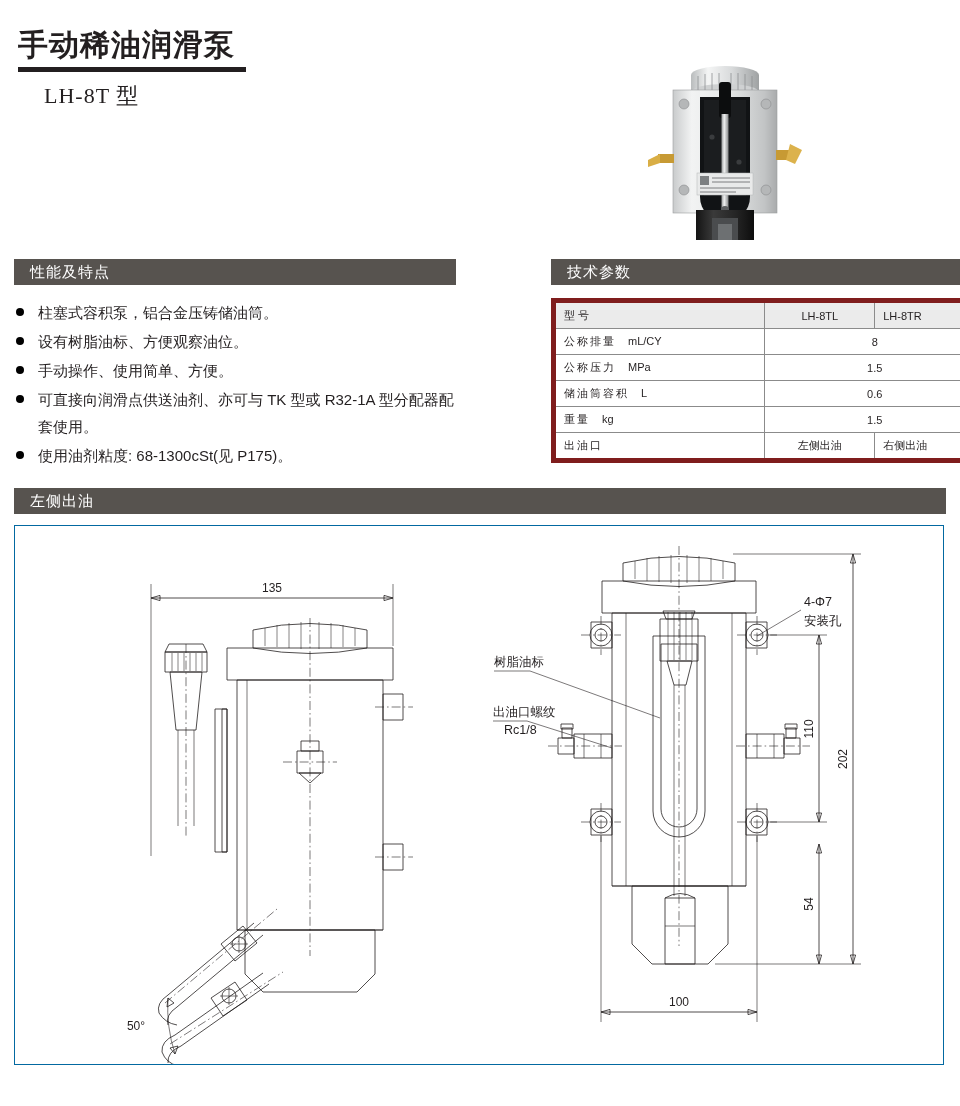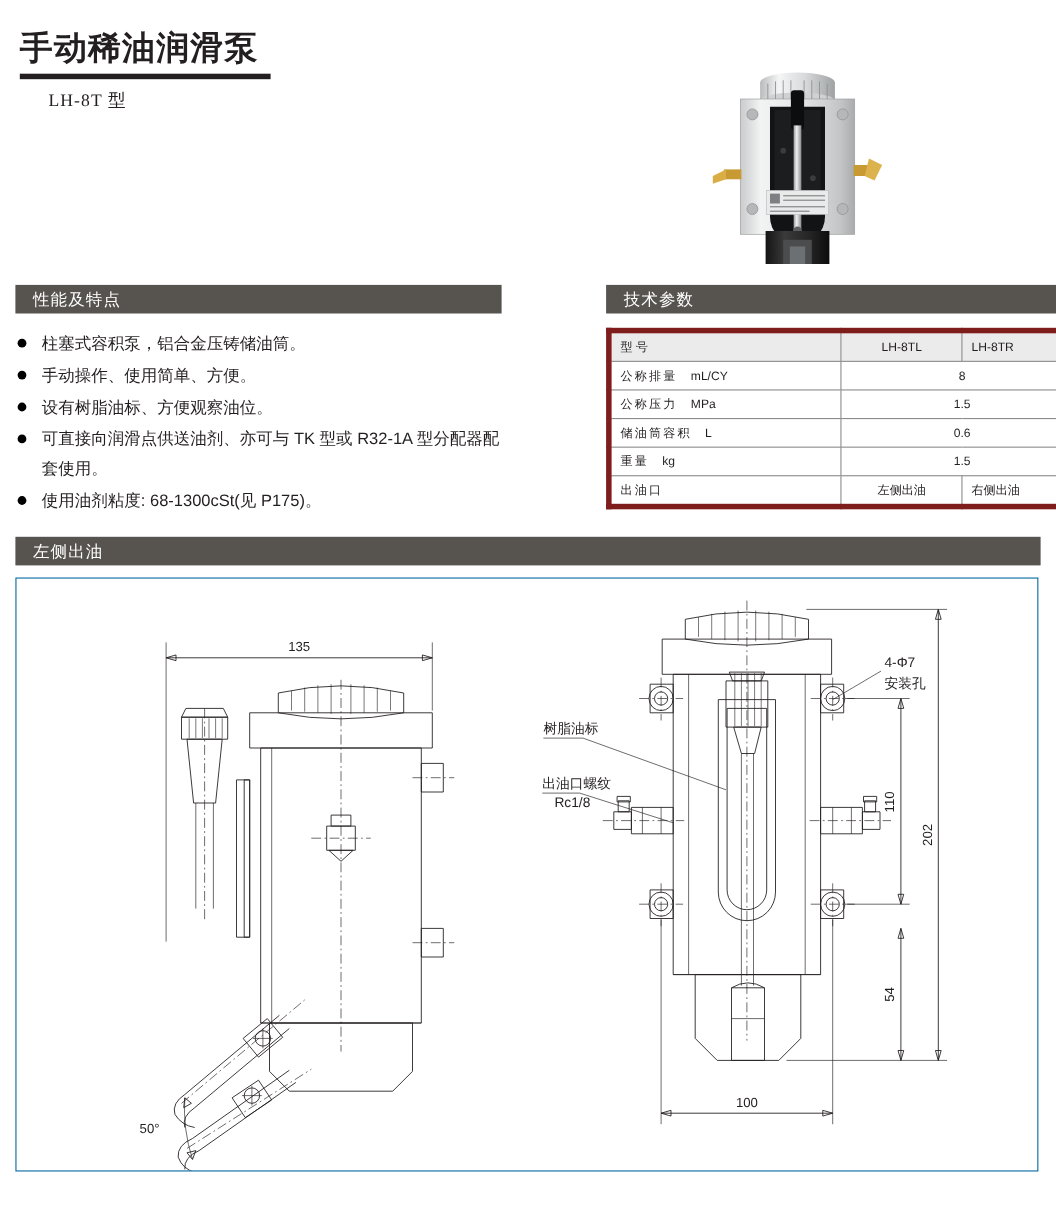--- a/index.html
+++ b/index.html
@@ -16,21 +16,21 @@
   #title-block{position:absolute;left:18px;top:28px;width:420px;}
   #main-title{
     font-family:"DejaVu Sans","Liberation Sans",sans-serif;
     font-size:30px;font-weight:bold;letter-spacing:1px;
     color:#231f20;line-height:34px;white-space:nowrap;
   }
   #title-rule{margin-top:5px;width:228px;height:5px;background:#231f20;}
   #sub-title{
     margin-top:9px;margin-left:26px;
     font-family:"Liberation Serif","DejaVu Serif",serif;
-    font-size:16px;color:#231f20;letter-spacing:1px;white-space:nowrap;
+    font-size:22px;color:#231f20;letter-spacing:1px;white-space:nowrap;
   }
   
   #product-photo{position:absolute;left:640px;top:42px;width:170px;height:200px;background:#ffffff;}
   
   .section-bar{
     height:26px;background:#57534f;color:#ffffff;
     font-size:15px;font-weight:normal;letter-spacing:1px;
     display:flex;align-items:center;padding-left:16px;box-sizing:border-box;
   }
   
@@ -180,25 +180,25 @@
   <div class="section-bar">
     <span>性能及特点</span>
   </div>
   <ul id="feature-list">
     <li>
       <span class="bullet"></span>
       <span>柱塞式容积泵，铝合金压铸储油筒。</span>
     </li>
     <li>
       <span class="bullet"></span>
-      <span>手动操作、使用简单、方便。</span>
+      <span>设有树脂油标、方便观察油位。</span>
     </li>
     <li>
       <span class="bullet"></span>
-      <span>设有树脂油标、方便观察油位。</span>
+      <span>手动操作、使用简单、方便。</span>
     </li>
     <li>
       <span class="bullet"></span>
       <span>可直接向润滑点供送油剂、亦可与 TK 型或 R32-1A 型分配器配套使用。</span>
     </li>
     <li>
       <span class="bullet"></span>
       <span>使用油剂粘度: 68-1300cSt(见 P175)。</span>
     </li>
   </ul>

